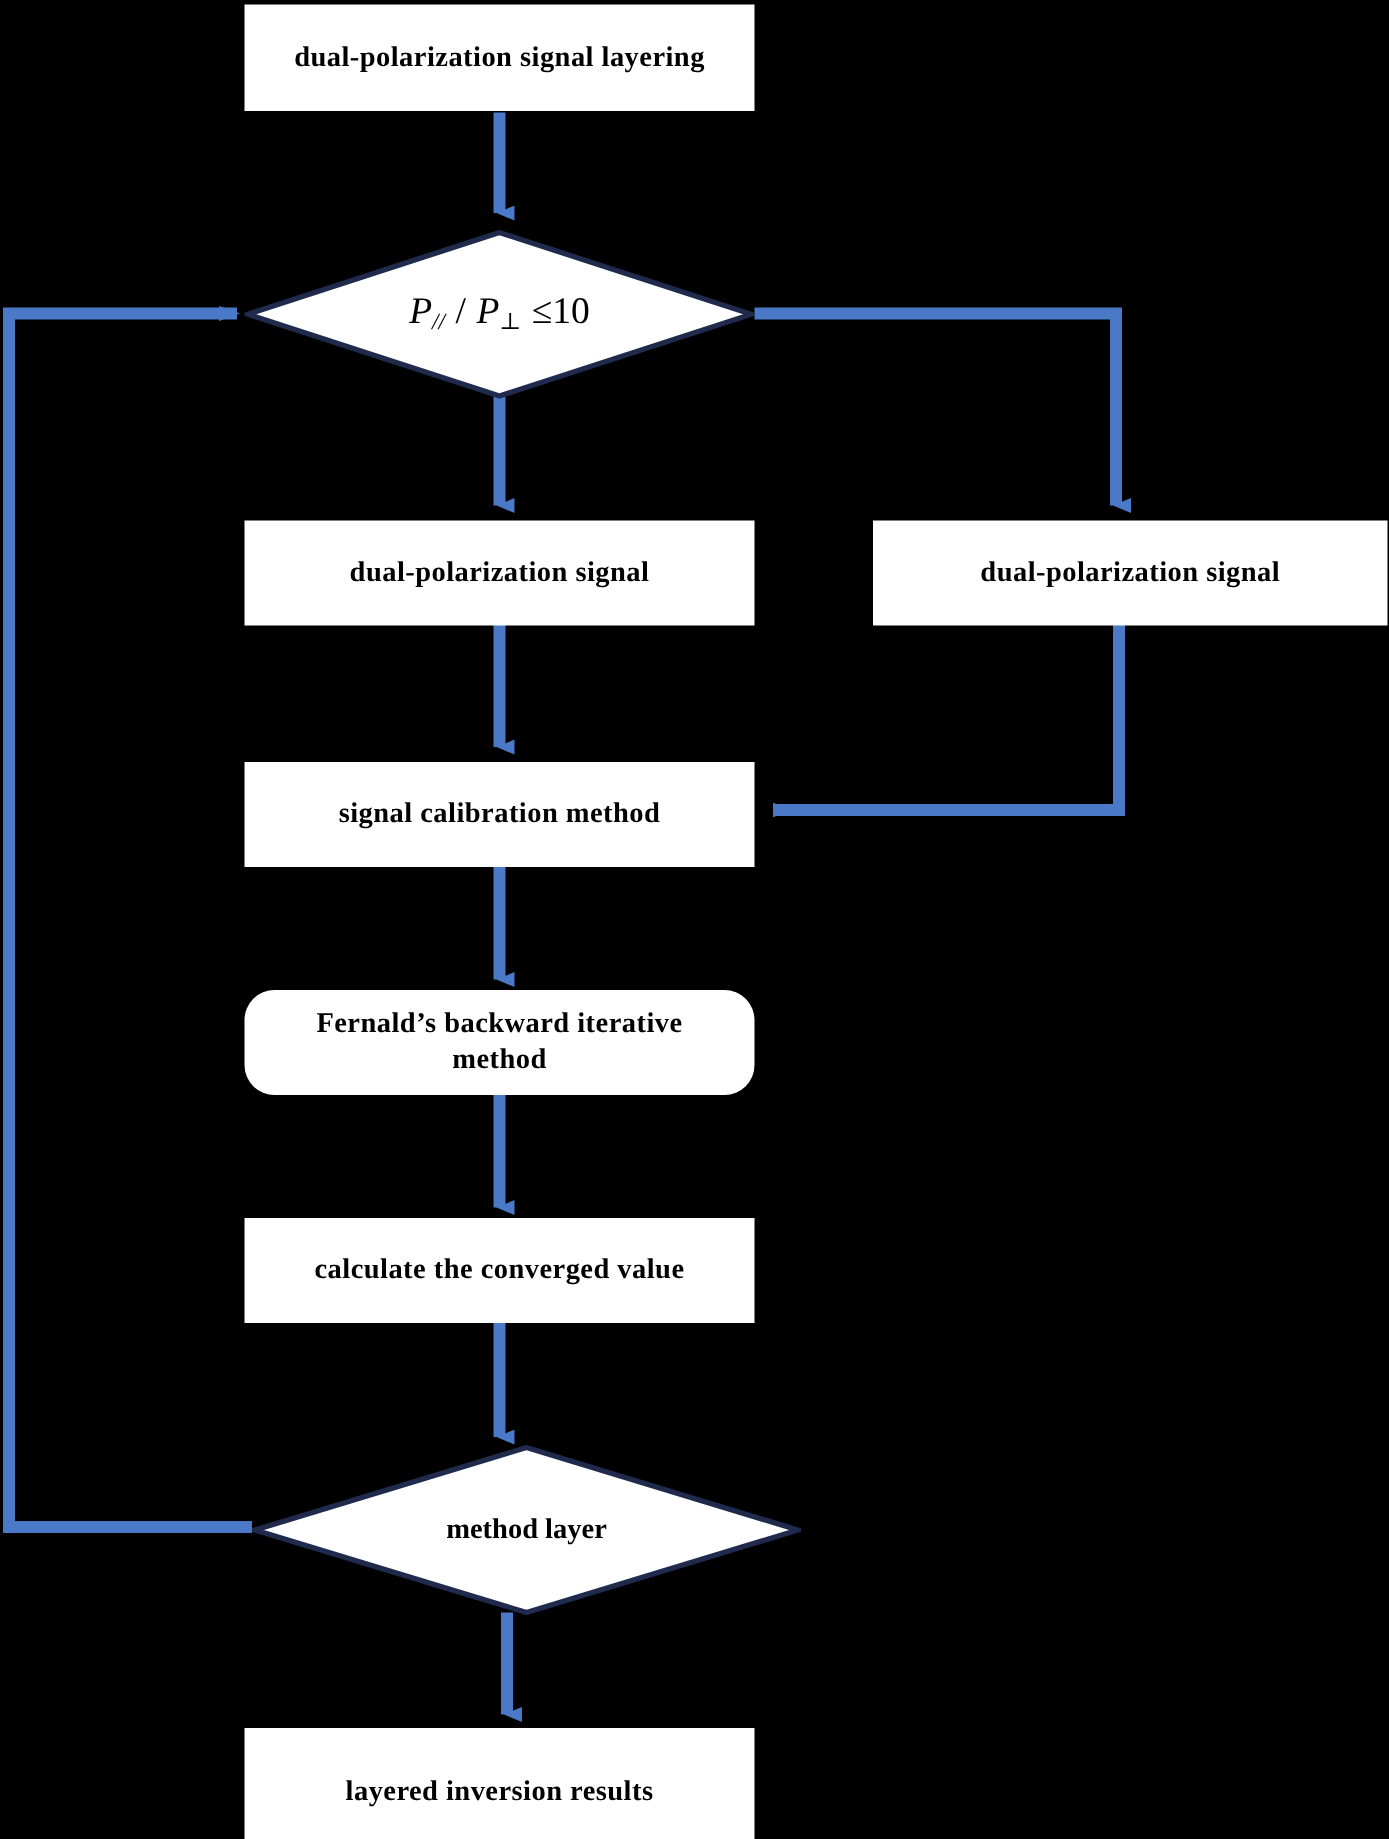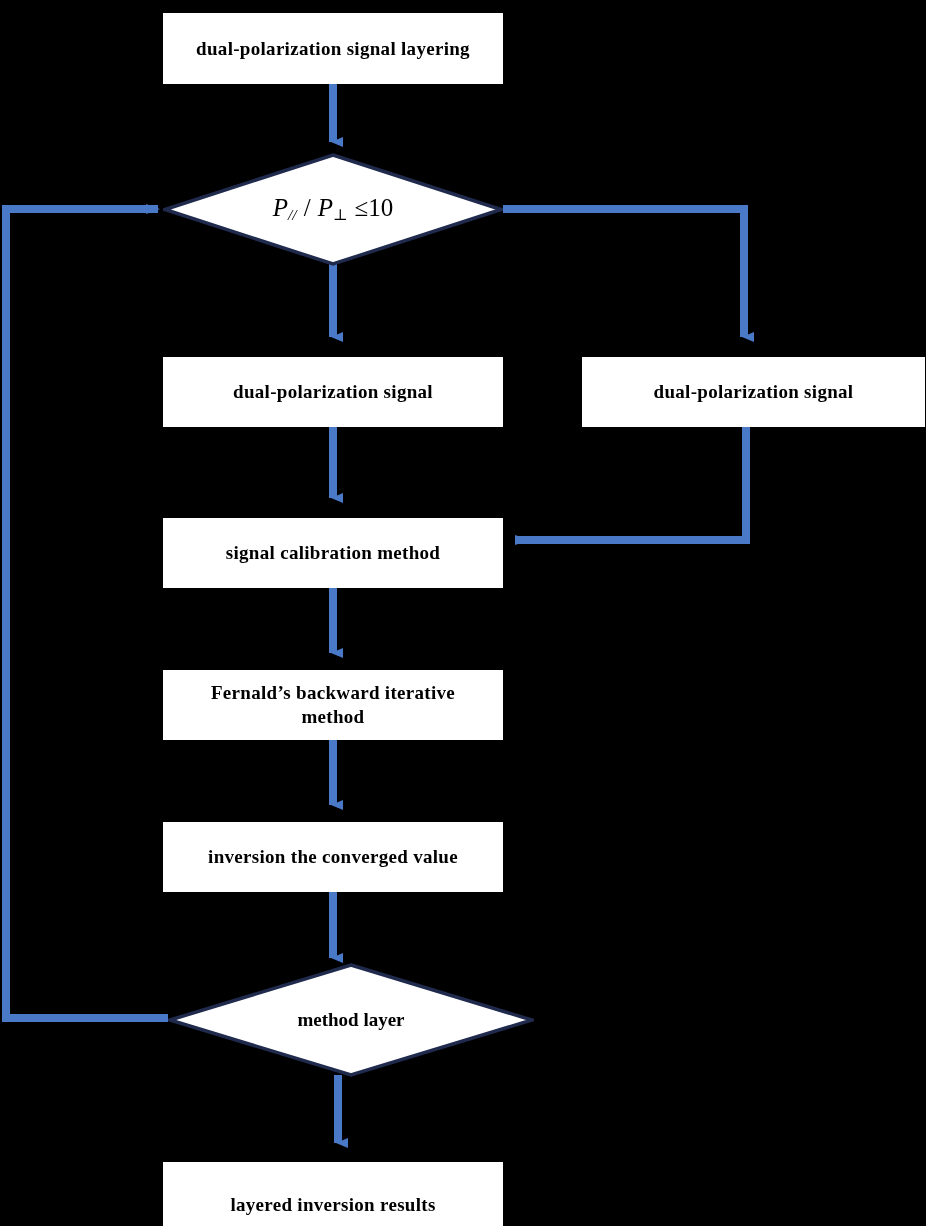--- a/index.html
+++ b/index.html
@@ -25,21 +25,20 @@
     display: flex;
     align-items: center;
     justify-content: center;
     text-align: center;
     font-weight: bold;
     font-size: 19px;
     line-height: 1.25;
     letter-spacing: 0.3px;
     box-sizing: border-box;
     padding: 2px 8px;
-    margin-top: 10px;
   }
   .node-box .label {
     display: block;
     white-space: pre-line;
   }
   
   .node-diamond {
     position: absolute;
   }
   .node-diamond svg {
@@ -160,27 +159,27 @@
   </div>
 
   <div class="node-box" style="left:582px; top:347px; width:343px; height:70px;">
     <span class="label">dual-polarization  signal</span>
   </div>
 
   <div class="node-box" style="left:163px; top:508px; width:340px; height:70px;">
     <span class="label">signal calibration  method</span>
   </div>
 
-  <div class="node-box" style="left:163px; top:660px; width:340px; height:70px;">
+  <div class="node-box" style="left:163px; top:660px; width:340px; height:70px;border-radius:20px;">
     <span class="label">Fernald’s backward iterative
 method</span>
   </div>
 
   <div class="node-box" style="left:163px; top:812px; width:340px; height:70px;">
-    <span class="label">inversion the converged value</span>
+    <span class="label">calculate the converged value</span>
   </div>
 
   <div class="node-diamond" style="left:168px; top:963px; width:366px; height:114px;">
     <svg viewBox="0 0 366 114" width="366" height="114" preserveAspectRatio="none">
       <polygon points="183,2 364,57 183,112 2,57" fill="#ffffff" stroke="#1f2a4d" stroke-width="3.5" stroke-linejoin="miter"></polygon>
     </svg>
     <div class="dlabel">method layer</div>
   </div>
 
   <div class="node-box" style="left:163px; top:1152px; width:340px; height:85px;">

